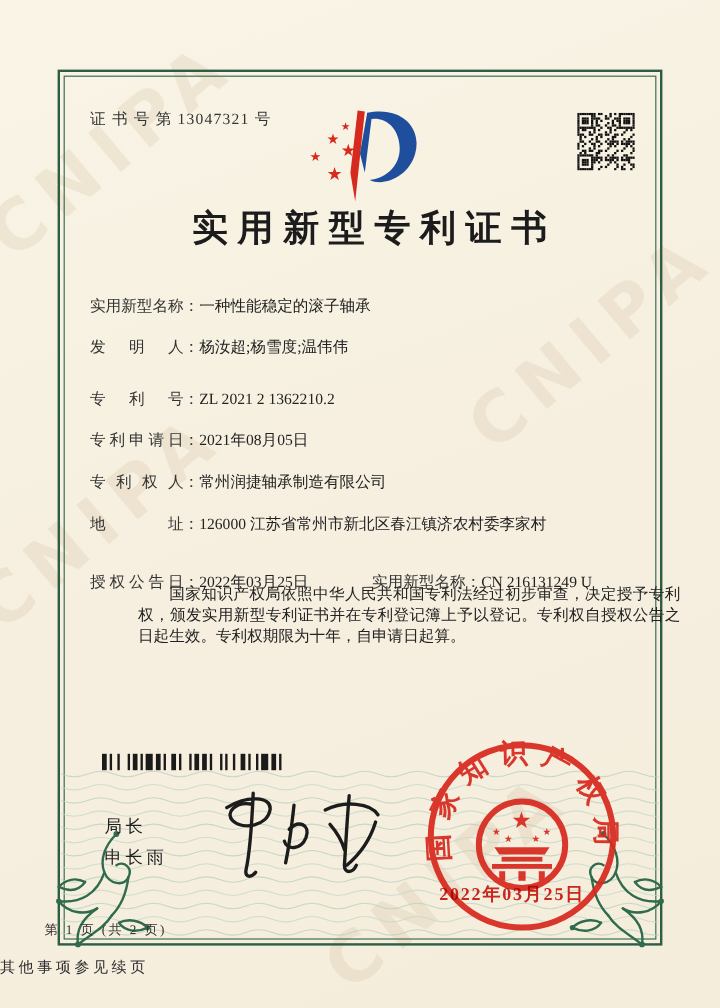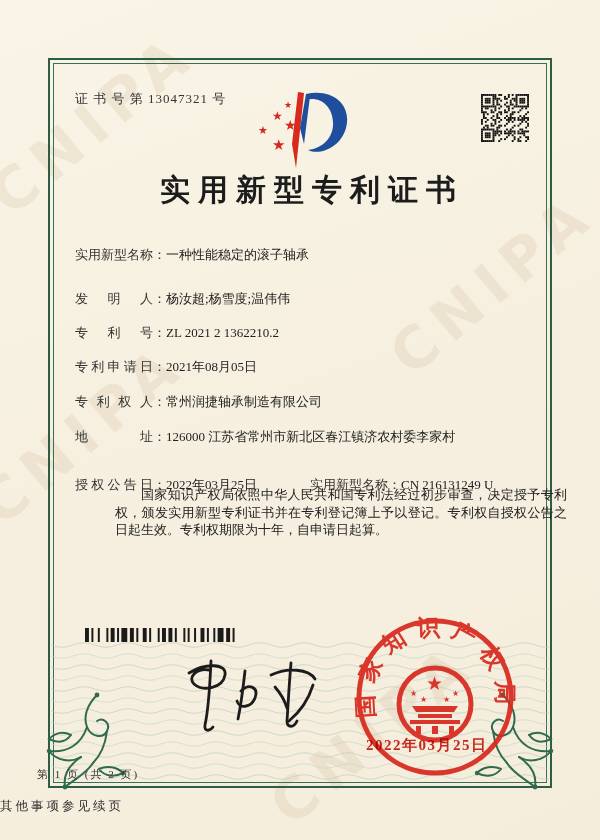--- a/index.html
+++ b/index.html
@@ -418,21 +418,21 @@
         <rect x="40" y="48" width="2" height="2" fill="#111"></rect>
         <rect x="46" y="48" width="2" height="2" fill="#111"></rect>
       </svg>
 
     <div class="title">实用新型专利证书</div>
 
     <div class="fields">
       <div class="row" style="top:3px;">
         <span class="flabel">实用新型名称</span><span class="colon">：</span><span class="fvalue">一种性能稳定的滚子轴承</span>
       </div>
-      <div class="row" style="top:47px;">
+      <div class="row" style="top:37px;">
         <span class="flabel">发明人</span><span class="colon">：</span><span class="fvalue">杨汝超;杨雪度;温伟伟</span>
       </div>
       <div class="row" style="top:81px;">
         <span class="flabel">专利号</span><span class="colon">：</span><span class="fvalue">ZL 2021 2 1362210.2</span>
       </div>
       <div class="row" style="top:115px;">
         <span class="flabel">专利申请日</span><span class="colon">：</span><span class="fvalue">2021年08月05日</span>
       </div>
       <div class="row" style="top:150px;">
         <span class="flabel">专利权人</span><span class="colon">：</span><span class="fvalue">常州润捷轴承制造有限公司</span>
@@ -474,20 +474,24 @@
         <rect x="102.66666666666661" y="0" width="1.9677777777777778" height="14" fill="#1a1a1a"></rect>
         <rect x="109.08333333333327" y="0" width="1.9677777777777778" height="14" fill="#1a1a1a"></rect>
         <rect x="115.49999999999993" y="0" width="3.9355555555555557" height="14" fill="#1a1a1a"></rect>
         <rect x="121.91666666666659" y="0" width="1.9677777777777778" height="14" fill="#1a1a1a"></rect>
         <rect x="128.33333333333326" y="0" width="1.9677777777777778" height="14" fill="#1a1a1a"></rect>
         <rect x="132.61111111111103" y="0" width="5.903333333333333" height="14" fill="#1a1a1a"></rect>
         <rect x="141.16666666666657" y="0" width="3.9355555555555557" height="14" fill="#1a1a1a"></rect>
         <rect x="147.58333333333323" y="0" width="1.9677777777777778" height="14" fill="#1a1a1a"></rect>
       </svg>
 
+    <div class="signoff">
+      <div>局长</div>
+      <div>申长雨</div>
+    </div>
 
     <svg class="signature" viewBox="0 0 155 82">
       <g stroke="#1c1c1c" stroke-width="2.8" fill="none" stroke-linecap="round" stroke-linejoin="round">
         <path d="M14,18 C30,8 52,8 50,20 C48,33 28,37 19,29 C12,22 22,13 34,15"></path>
         <path d="M36,6 C35,28 34,52 30,70 C29,76 34,77 38,72"></path>
         <path d="M66,36 C74,28 84,32 80,43 C76,53 64,54 62,46"></path>
         <path d="M70,16 C68,34 66,50 63,64"></path>
         <path d="M96,20 C112,12 134,14 140,24"></path>
         <path d="M116,8 C114,30 113,52 112,66 C112,73 119,73 122,66"></path>
         <path d="M100,32 C106,39 110,46 112,53"></path>

